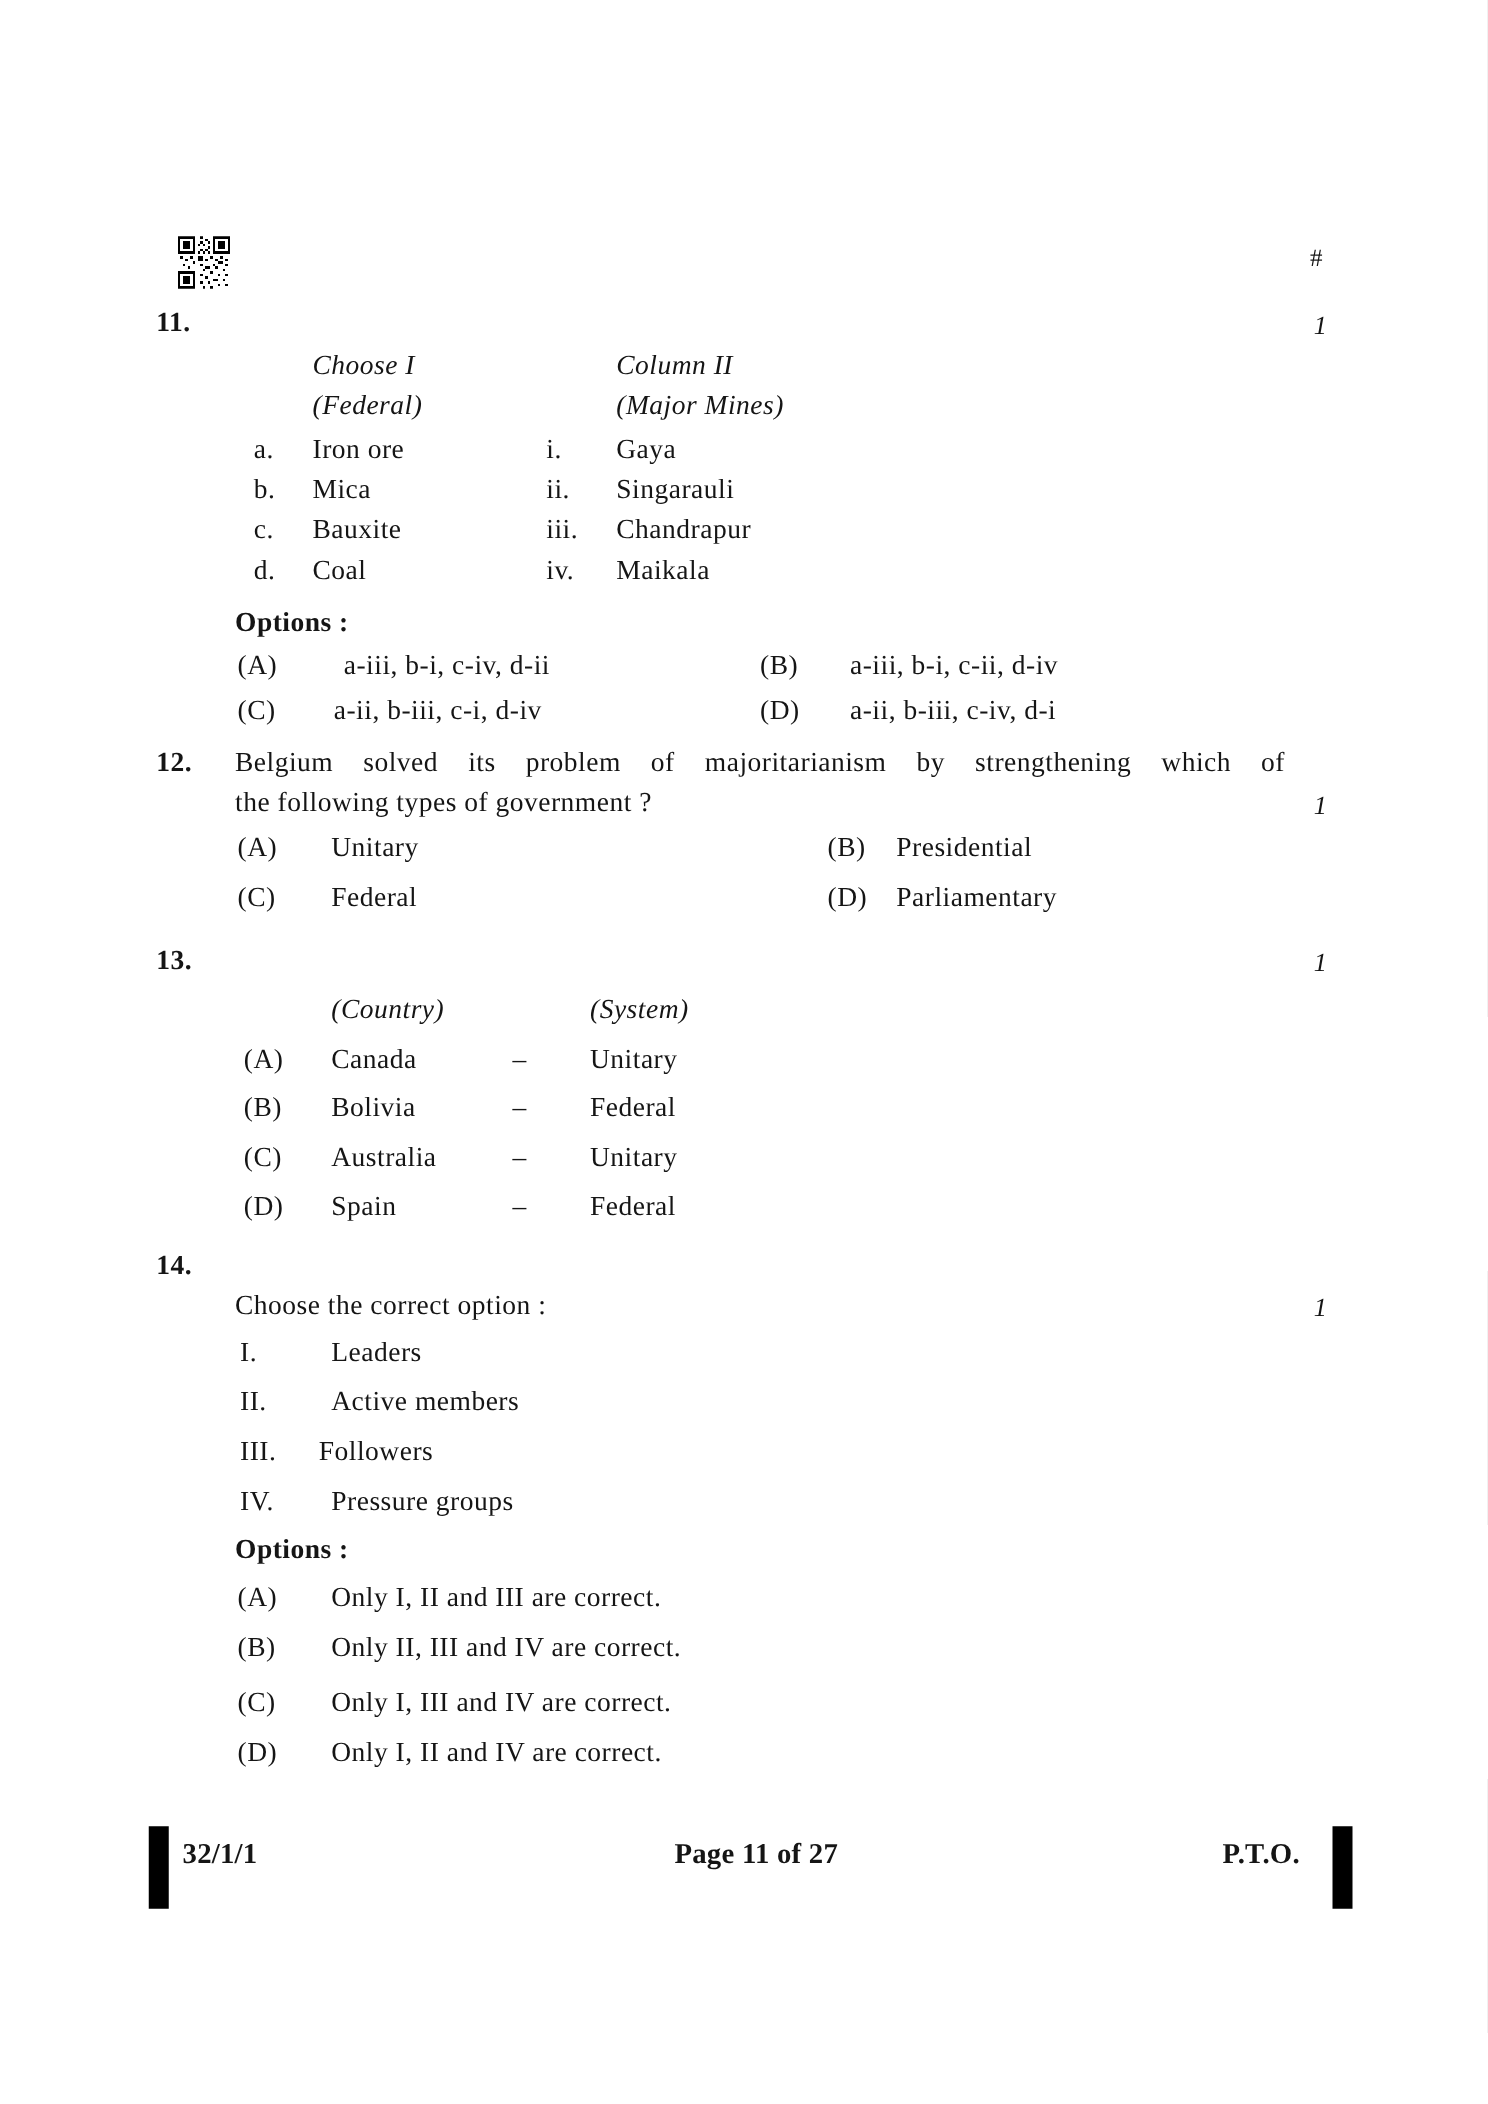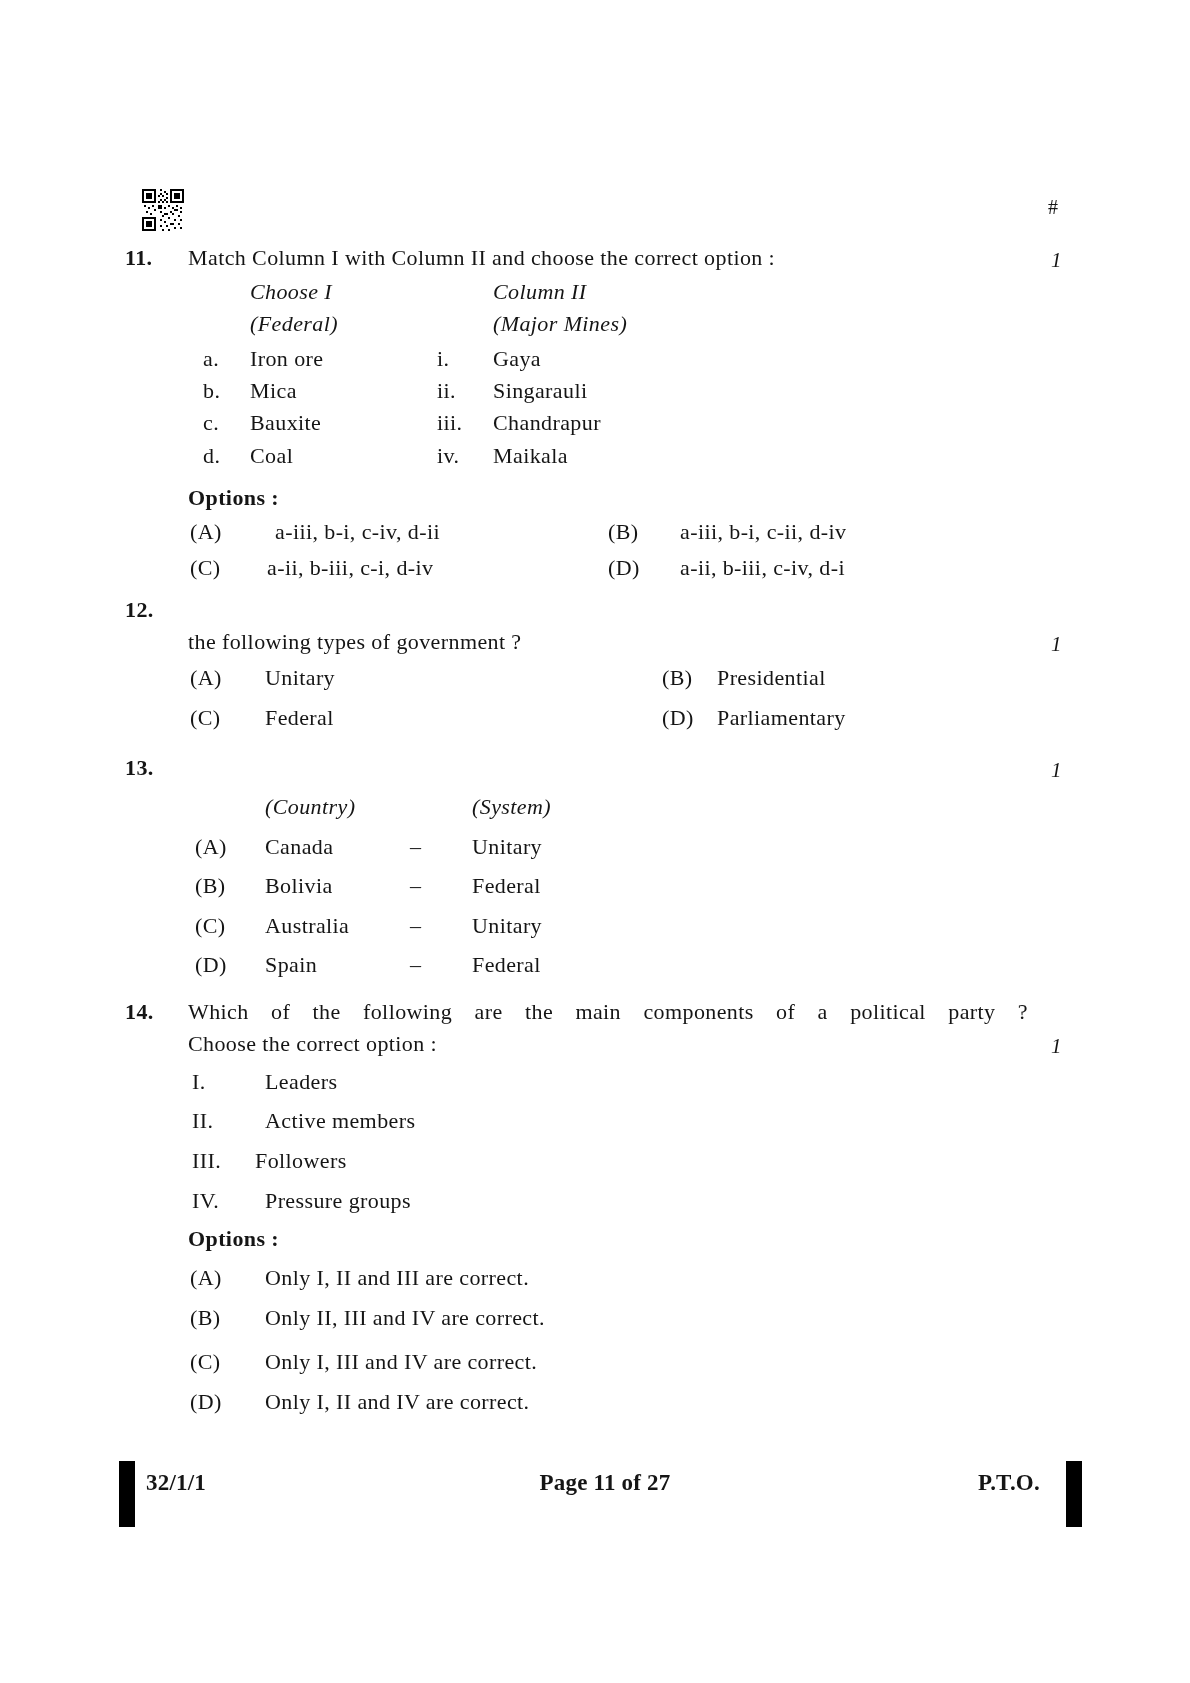--- a/index.html
+++ b/index.html
@@ -100,21 +100,20 @@
         <rect x="16" y="19" width="1" height="1"></rect>
       <rect x="10" y="20" width="1" height="1"></rect>
         <rect x="13" y="20" width="1" height="1"></rect>
         <rect x="19" y="19" width="1" height="1"></rect>
     </g>
   </svg>
 
   <div class="t" style="left:1048px;top:194px;font-size:20px">#</div>
 
   <div class="t b" style="left:125px;top:245px">11.</div>
-  <div class="t" style="left:188px;top:245px">Match Column I with Column II and choose the correct option :</div>
   <div class="t mark" style="left:1051px;top:247px">1</div>
 
   <div class="t it" style="left:250px;top:279px">Choose I</div>
   <div class="t it" style="left:493px;top:279px">Column II</div>
   <div class="t it" style="left:250px;top:311px">(Federal)</div>
   <div class="t it" style="left:493px;top:311px">(Major Mines)</div>
 
   <div class="t" style="left:203px;top:346px">a.</div>
   <div class="t" style="left:250px;top:346px">Iron ore</div>
   <div class="t" style="left:437px;top:346px">i.</div>
@@ -140,20 +139,21 @@
   <div class="t" style="left:190px;top:519px">(A)</div>
   <div class="t" style="left:275px;top:519px">a-iii, b-i, c-iv, d-ii</div>
   <div class="t" style="left:608px;top:519px">(B)</div>
   <div class="t" style="left:680px;top:519px">a-iii, b-i, c-ii, d-iv</div>
   <div class="t" style="left:190px;top:555px">(C)</div>
   <div class="t" style="left:267px;top:555px">a-ii, b-iii, c-i, d-iv</div>
   <div class="t" style="left:608px;top:555px">(D)</div>
   <div class="t" style="left:680px;top:555px">a-ii, b-iii, c-iv, d-i</div>
 
   <div class="t b" style="left:125px;top:597px">12.</div>
+  <div class="t jline" style="left:188px;top:597px">Belgium solved its problem of majoritarianism by strengthening which of</div>
   <div class="t" style="left:188px;top:629px">the following types of government ?</div>
   <div class="t mark" style="left:1051px;top:631px">1</div>
 
   <div class="t" style="left:190px;top:665px">(A)</div>
   <div class="t" style="left:265px;top:665px">Unitary</div>
   <div class="t" style="left:662px;top:665px">(B)</div>
   <div class="t" style="left:717px;top:665px">Presidential</div>
   <div class="t" style="left:190px;top:705px">(C)</div>
   <div class="t" style="left:265px;top:705px">Federal</div>
   <div class="t" style="left:662px;top:705px">(D)</div>
@@ -179,21 +179,20 @@
   <div class="t" style="left:265px;top:913px">Australia</div>
   <div class="t" style="left:410px;top:913px">–</div>
   <div class="t" style="left:472px;top:913px">Unitary</div>
 
   <div class="t" style="left:195px;top:952px">(D)</div>
   <div class="t" style="left:265px;top:952px">Spain</div>
   <div class="t" style="left:410px;top:952px">–</div>
   <div class="t" style="left:472px;top:952px">Federal</div>
 
   <div class="t b" style="left:125px;top:999px">14.</div>
-  <div class="t jline" style="left:188px;top:999px">Which of the following are the main components of a political party ?</div>
   <div class="t" style="left:188px;top:1031px">Choose the correct option :</div>
   <div class="t mark" style="left:1051px;top:1033px">1</div>
 
   <div class="t" style="left:192px;top:1069px">I.</div>
   <div class="t" style="left:265px;top:1069px">Leaders</div>
   <div class="t" style="left:192px;top:1108px">II.</div>
   <div class="t" style="left:265px;top:1108px">Active members</div>
   <div class="t" style="left:192px;top:1148px">III.</div>
   <div class="t" style="left:255px;top:1148px">Followers</div>
   <div class="t" style="left:192px;top:1188px">IV.</div>

